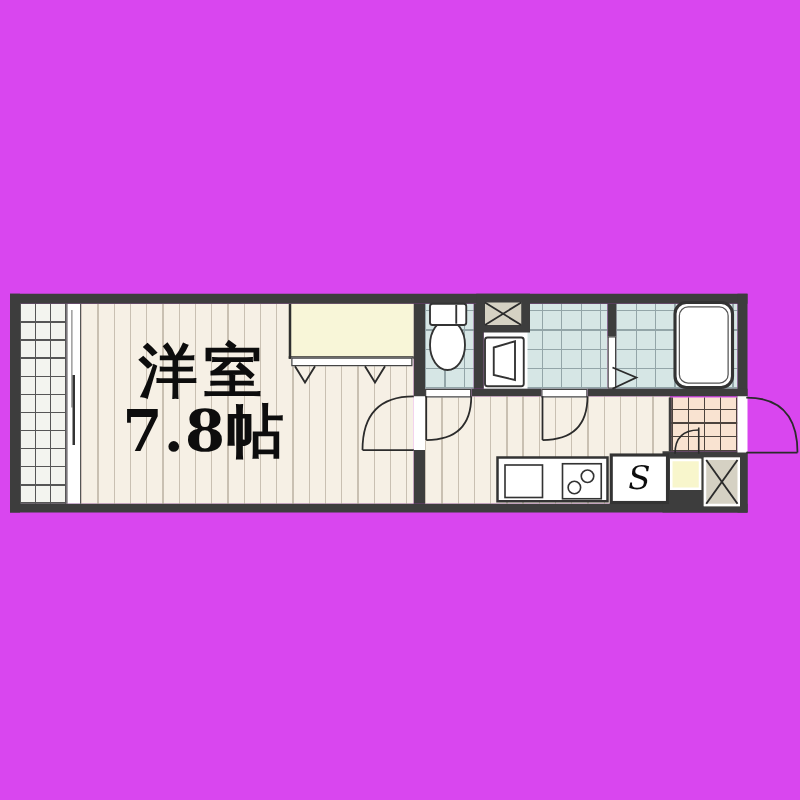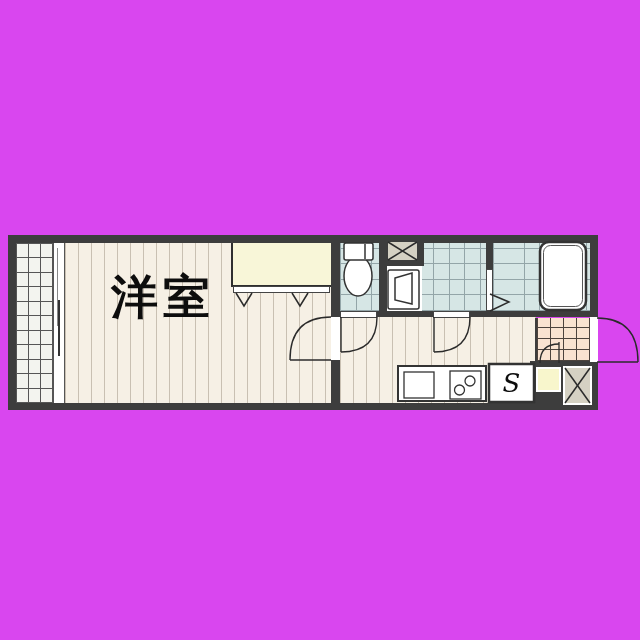--- a/index.html
+++ b/index.html
@@ -132,15 +132,16 @@
       <line x1="388" y1="242" x2="417" y2="260"></line>
       <line x1="417" y1="242" x2="388" y2="260"></line>
     </g>
     <g stroke="#2b2b2b" stroke-width="1.5">
       <line x1="565" y1="368" x2="590" y2="403"></line>
       <line x1="590" y1="368" x2="565" y2="403"></line>
     </g>
   </svg>
 
   <div class="abs txt jp-big" style="left:65px;top:272px;width:196px;height:50px;">洋室</div>
+  <div class="abs txt jp-num" style="left:65px;top:320px;width:196px;height:52px;">7.8帖</div>
   <div class="abs txt s-txt" style="left:489px;top:366px;width:45px;height:34px;">S</div>
 
 </div>
 
 </body></html>

